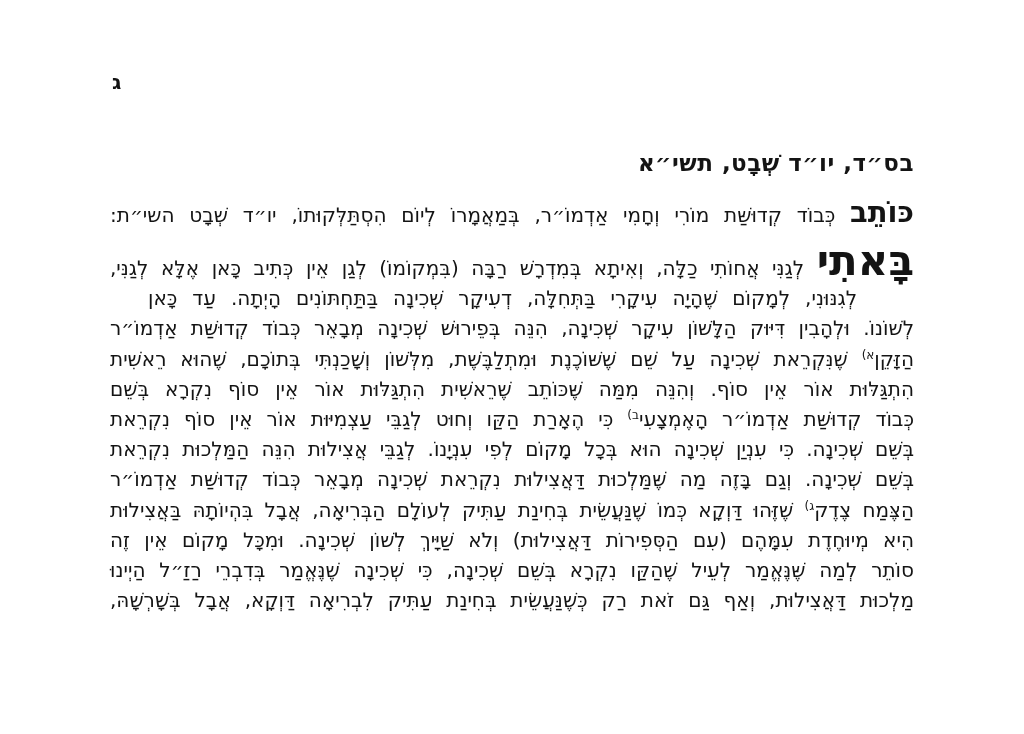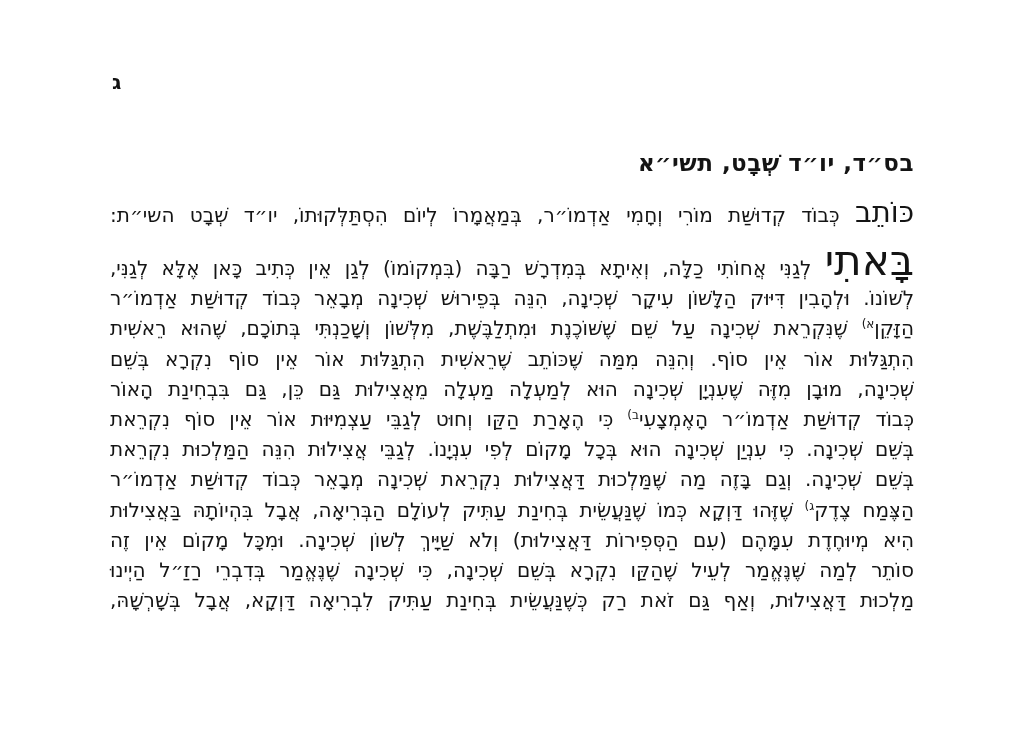--- a/index.html
+++ b/index.html
@@ -35,21 +35,21 @@
   }
   .intro-line {
     font-size: 20px;
     line-height: 30px;
     text-align: justify;
     text-align-last: justify;
     margin-bottom: 16px;
     white-space: normal;
   }
   .lead-word {
-    font-weight: 400;
+    font-weight: 700;
     font-size: 29px;
     line-height: 30px;
   }
   .lead-word.big {
     font-size: 42px;
   }
   .body-text { font-size: 20px; }
   .line {
     line-height: 30.2px;
     text-align: justify;
@@ -75,28 +75,28 @@
 
   <div class="content">
 
     <div class="date-header">בס״ד, יו״ד שְׁבָט, תשי״א</div>
 
     <div class="intro-line"><span class="lead-word">כּוֹתֵב</span><span> כְּבוֹד קְדוּשַּׁת מוֹרִי וְחָמִי אַדְמוֹ״ר, בְּמַאֲמָרוֹ לְיוֹם הִסְתַּלְּקוּתוֹ, יו״ד שְׁבָט השי״ת:</span></div>
 
     <div class="body-text">
       <div class="line"><span class="lead-word big">בָּאתִי</span><span> לְגַנִּי אֲחוֹתִי כַלָּה, וְאִיתָא בְּמִדְרָשׁ רַבָּה (בִּמְקוֹמוֹ) לְגַן אֵין כְּתִיב כָּאן אֶלָּא לְגַנִּי,</span></div>
 
+      <div class="line indented">לְגִנּוּנִי, לְמָקוֹם שֶׁהָיָה עִיקָרִי בַּתְּחִלָּה, דְעִיקָר שְׁכִינָה בַּתַּחְתּוֹנִים הָיְתָה. עַד כָּאן</div>
 
       <div class="line">לְשׁוֹנוֹ. וּלְהָבִין דִּיּוּק הַלָּשׁוֹן עִיקָר שְׁכִינָה, הִנֵּה בְּפֵירוּשׁ שְׁכִינָה מְבָאֵר כְּבוֹד קְדוּשַּׁת אַדְמוֹ״ר</div>
 
       <div class="line"><span>הַזָּקֵן</span><sup class="fn">א)</sup><span> שֶׁנִּקְרֵאת שְׁכִינָה עַל שֵׁם שֶׁשּׁוֹכֶנֶת וּמִתְלַבֶּשֶׁת, מִלְּשׁוֹן וְשָׁכַנְתִּי בְּתוֹכָם, שֶׁהוּא רֵאשִׁית</span></div>
 
       <div class="line">הִתְגַּלּוּת אוֹר אֵין סוֹף. וְהִנֵּה מִמַּה שֶּׁכּוֹתֵב שֶׁרֵאשִׁית הִתְגַּלּוּת אוֹר אֵין סוֹף נִקְרָא בְּשֵׁם</div>
 
-      <div class="line">שְׁכִינָה, מוּבָן מִזֶּה שֶׁעִנְיָן שְׁכִינָה הוּא לְמַעְלָה מַעְלָה מֵאֲצִילוּת גַּם כֵּן, גַּם בִּבְחִינַת הָאוֹר</div>
 
 
       <div class="line"><span>כְּבוֹד קְדוּשַּׁת אַדְמוֹ״ר הָאֶמְצָעִי</span><sup class="fn">ב)</sup><span> כִּי הֶאָרַת הַקַּו וְחוּט לְגַבֵּי עַצְמִיּוּת אוֹר אֵין סוֹף נִקְרֵאת</span></div>
 
       <div class="line">בְּשֵׁם שְׁכִינָה. כִּי עִנְיַן שְׁכִינָה הוּא בְּכָל מָקוֹם לְפִי עִנְיָנוֹ. לְגַבֵּי אֲצִילוּת הִנֵּה הַמַּלְכוּת נִקְרֵאת</div>
 
       <div class="line">בְּשֵׁם שְׁכִינָה. וְגַם בָּזֶה מַה שֶּׁמַּלְכוּת דַּאֲצִילוּת נִקְרֵאת שְׁכִינָה מְבָאֵר כְּבוֹד קְדוּשַּׁת אַדְמוֹ״ר</div>
 
       <div class="line"><span>הַצֶּמַח צֶדֶק</span><sup class="fn">ג)</sup><span> שֶׁזֶּהוּ דַּוְקָא כְּמוֹ שֶׁנַּעֲשֵׂית בְּחִינַת עַתִּיק לְעוֹלָם הַבְּרִיאָה, אֲבָל בִּהְיוֹתָהּ בַּאֲצִילוּת</span></div>
 

